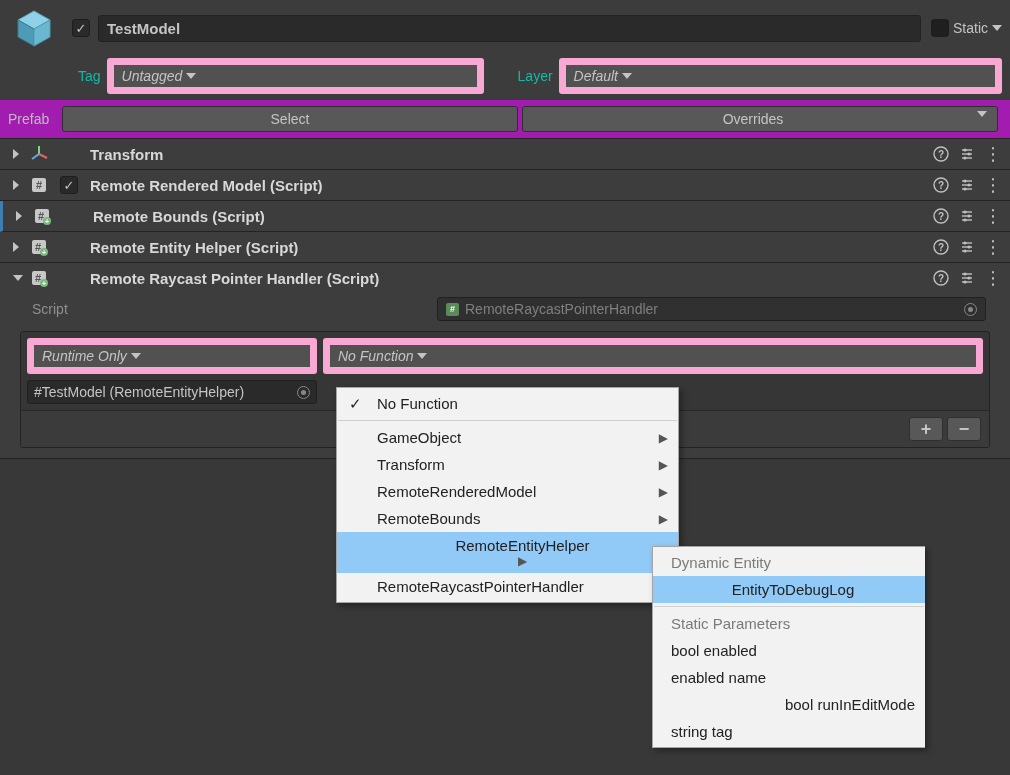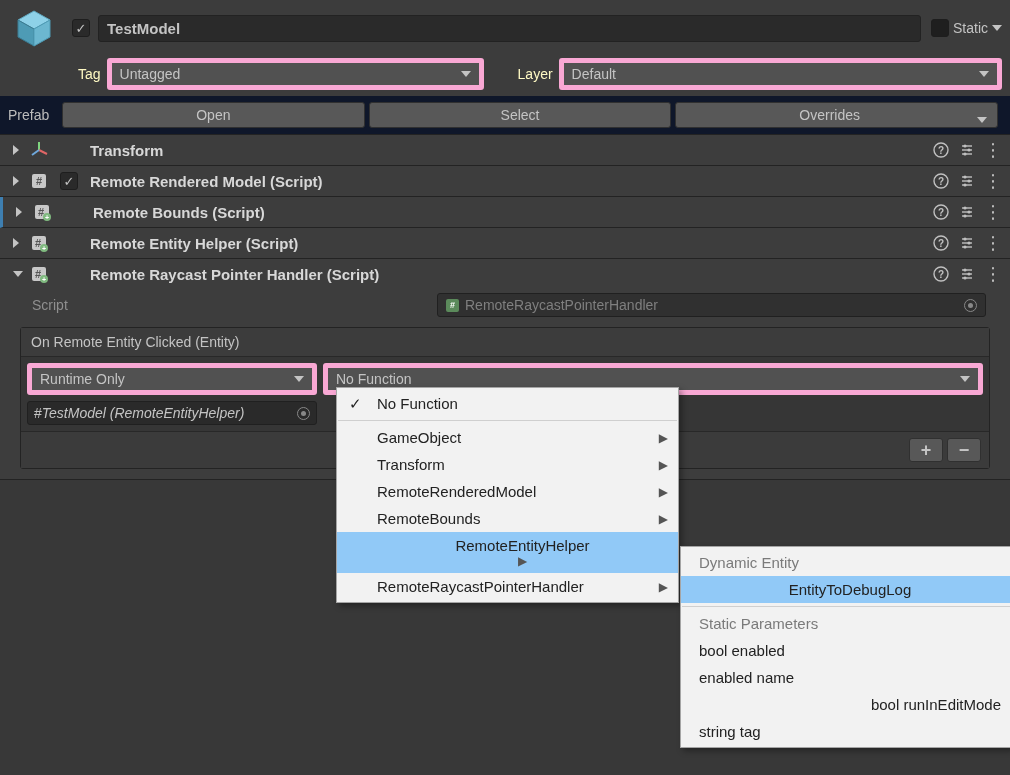--- a/index.html
+++ b/index.html
@@ -11,31 +11,31 @@
   .cube-icon { width: 40px; height: 40px; margin-right: 18px; flex: 0 0 auto; }
   .chk { width: 18px; height: 18px; background: #2a2a2a; border: 1px solid #1e1e1e; border-radius: 3px; margin-right: 8px; cursor: pointer; display: flex; align-items: center; justify-content: center; font-size: 13px; color: #c4c4c4; }
   .name-field { flex: 1; background: #2a2a2a; border: 1px solid #222; border-radius: 3px; padding: 4px 8px; color: #c4c4c4; font-weight: 600; font-size: 15px; margin-right: 10px; }
   .static-w { display: flex; align-items: center; }
   .static-w .chk { margin-right: 4px; }
   .tri-down { width: 0; height: 0; border-left: 5px solid transparent; border-right: 5px solid transparent; border-top: 6px solid #c4c4c4; margin-left: 4px; }
   .tri-right { width: 0; height: 0; border-top: 5px solid transparent; border-bottom: 5px solid transparent; border-left: 6px solid #c4c4c4; }
 
   
   .tag-row { display: flex; align-items: center; padding: 4px 8px 6px 78px; background: #3c3c3c; }
-  .tag-row .lbl { margin-right: 6px; color: #fef9c3; }
-  .dd { background: #515151; border: 5px solid #f9a8d4; border-radius: 3px; padding: 3px 8px; display: flex; align-items: center; justify-content: space-between; cursor: pointer; }
+  .tag-row .lbl { margin-right: 6px; color: #14b8a6; }
+  .dd { background: #515151; border: 7px solid #f9a8d4; border-radius: 3px; padding: 3px 8px; display: flex; align-items: center; justify-content: flex-start; cursor: pointer; font-style: italic; }
   .tag-row .dd.tagdd  { flex-basis: 377px; margin-right: 34px; }
   .tag-row .dd.layerdd{ flex: 1; }
 
   
-  .prefab-row { display: flex; align-items: center; padding: 6px 8px; background: #0f172a; border-bottom: 1px solid #232323; }
+  .prefab-row { display: flex; align-items: center; padding: 6px 8px; background: #a21caf; border-bottom: 1px solid #232323; }
   .prefab-row .plbl { width: 54px; color: #bcbcbc; }
   .btn { background: #585858; border: 1px solid #303030; border-radius: 3px; padding: 4px 0; text-align: center; cursor: pointer; color: #c4c4c4; margin-right: 4px; }
   .prefab-row .btn { flex: 1; }
-  .prefab-row .btn.ovr { display:flex; justify-content:space-between; padding:4px 10px;align-items:flex-end; }
+  .prefab-row .btn.ovr { display:flex; justify-content:space-between; padding:4px 10px; }
 
   
   .comp { border-bottom: 1px solid #232323; background: #3d3d3d; }
   .comp-h { display: flex; align-items: center; padding: 6px 8px; cursor: pointer; }
   .foldout { width: 16px; display: flex; align-items: center; justify-content: center; margin-right: 6px; }
   .comp-icon { width: 18px; height: 18px; margin-right: 12px; flex:0 0 auto; }
   .comp-h .chk { margin-right: 12px; }
   .comp-h .spacer-chk { width: 18px; margin-right: 12px; }
   .comp-h .title { flex: 1; font-weight: 600; color: #d8d8d8; font-size: 15px; }
   .comp-h .act { display: flex; align-items: center; }
@@ -52,37 +52,37 @@
   .target-circle { width:13px; height:13px; border:1px solid #888; border-radius:50%; position:relative; }
   .target-circle::after { content:""; position:absolute; width:5px; height:5px; background:#888; border-radius:50%; left:3px; top:3px;}
 
   .ev-box { margin: 6px 20px 0 20px; background: #363636; border:1px solid #232323; border-radius:3px; }
   .ev-title { padding:6px 10px; background:#3c3c3c; border-bottom:1px solid #282828; }
   .ev-row { display:flex; padding:6px; }
   .ev-left { width: 290px; margin-right:6px; display:flex; flex-direction:column; gap:6px; }
   .dd.dark { background:#515151; }
   .obj-field { background:#2a2a2a; border:1px solid #202020; border-radius:3px; padding:3px 6px; display:flex; align-items:center; justify-content:space-between; overflow:hidden; white-space:nowrap; color:#c4c4c4; }
   .obj-field .mini-hash { flex:0 0 auto; }
-  .obj-field .txt { flex:1; overflow:hidden; text-overflow:ellipsis;font-style:italic; }
+  .obj-field .txt { flex:1; overflow:hidden; text-overflow:ellipsis; }
   .ev-right { flex:1; }
   .ev-right .dd { width:100%; }
   .ev-foot { display:flex; justify-content:flex-end; padding:6px 8px; border-top:1px solid #282828; background:#3b3b3b; }
   .sqbtn { width: 34px; height:24px; background:#585858; border:1px solid #303030; border-radius:3px; margin-left:4px; display:flex; align-items:center; justify-content:center; cursor:pointer; font-size:18px; font-weight:700; color:#c4c4c4; line-height:1; }
 
   
   .menu { position:absolute; background:#f2f2f2; border:1px solid #a5a5a5; box-shadow: 3px 3px 6px rgba(0,0,0,0.35); font-size:15px; color:#222; padding:2px 0; }
   .menu .mi { padding:5px 10px 5px 40px; display:flex; align-items:center; justify-content:space-between; cursor:default; position:relative; }
   .menu .mi .ck { position:absolute; left:12px; font-size:15px; color:#222; }
   .menu .mi .arr { color:#555; font-size:12px; }
   .menu .mi.hl { background:#91c9f7;flex-direction:column; }
   .menu .sep { height:1px; background:#cfcfcf; margin:3px 1px; }
   .menu .hdr { padding:5px 10px 5px 18px; color:#7a7a7a; }
 
   #menu1 { left:336px; top:387px; width:343px; }
-  #menu2 { left:680px; top:546px; width:331px; border-right:0; }
+  #menu2 { left:652px; top:546px; width:273px; border-right:0; }
 
   
   .help-ic svg,.preset-ic svg,.dots-ic svg { width:16px; height:16px; display:block; }
   .dots-ic { font-size:18px; line-height:0; }
 
 </style>
 </head>
 <body>
 
 <div class="inspector">
@@ -110,21 +110,20 @@
     </div>
     <span class="lbl">Layer</span>
     <div class="dd layerdd">
       <span>Default</span>
         <div class="tri-down"></div>
     </div>
   </div>
 
   <div class="prefab-row">
     <span class="plbl">Prefab</span>
-    <div class="btn">Open</div>
     <div class="btn">Select</div>
     <div class="btn ovr">
       <span style="flex:1; text-align:center;">Overrides</span>
         <div class="tri-down"></div>
     </div>
   </div>
 
   <div id="comp-list">
       <div class="comp">
         <div class="comp-h">
@@ -297,21 +296,20 @@
             <div class="slbl">Script</div>
             <div class="script-field">
               <span style="display:flex;align-items:center;">
                 <span class="mini-hash">#</span>
                 <span>RemoteRaycastPointerHandler</span>
               </span>
               <span class="target-circle"></span>
             </div>
           </div>
           <div class="ev-box">
-            <div class="ev-title">On Remote Entity Clicked (Entity)</div>
             <div class="ev-row">
               <div class="ev-left">
                 <div class="dd dark">
                   <span>Runtime Only</span>
                   <div class="tri-down"></div>
                 </div>
                 <div class="obj-field">
                   <span class="mini-hash">#</span>
                   <span class="txt">TestModel (RemoteEntityHelper)</span>
                   <span class="target-circle"></span>

